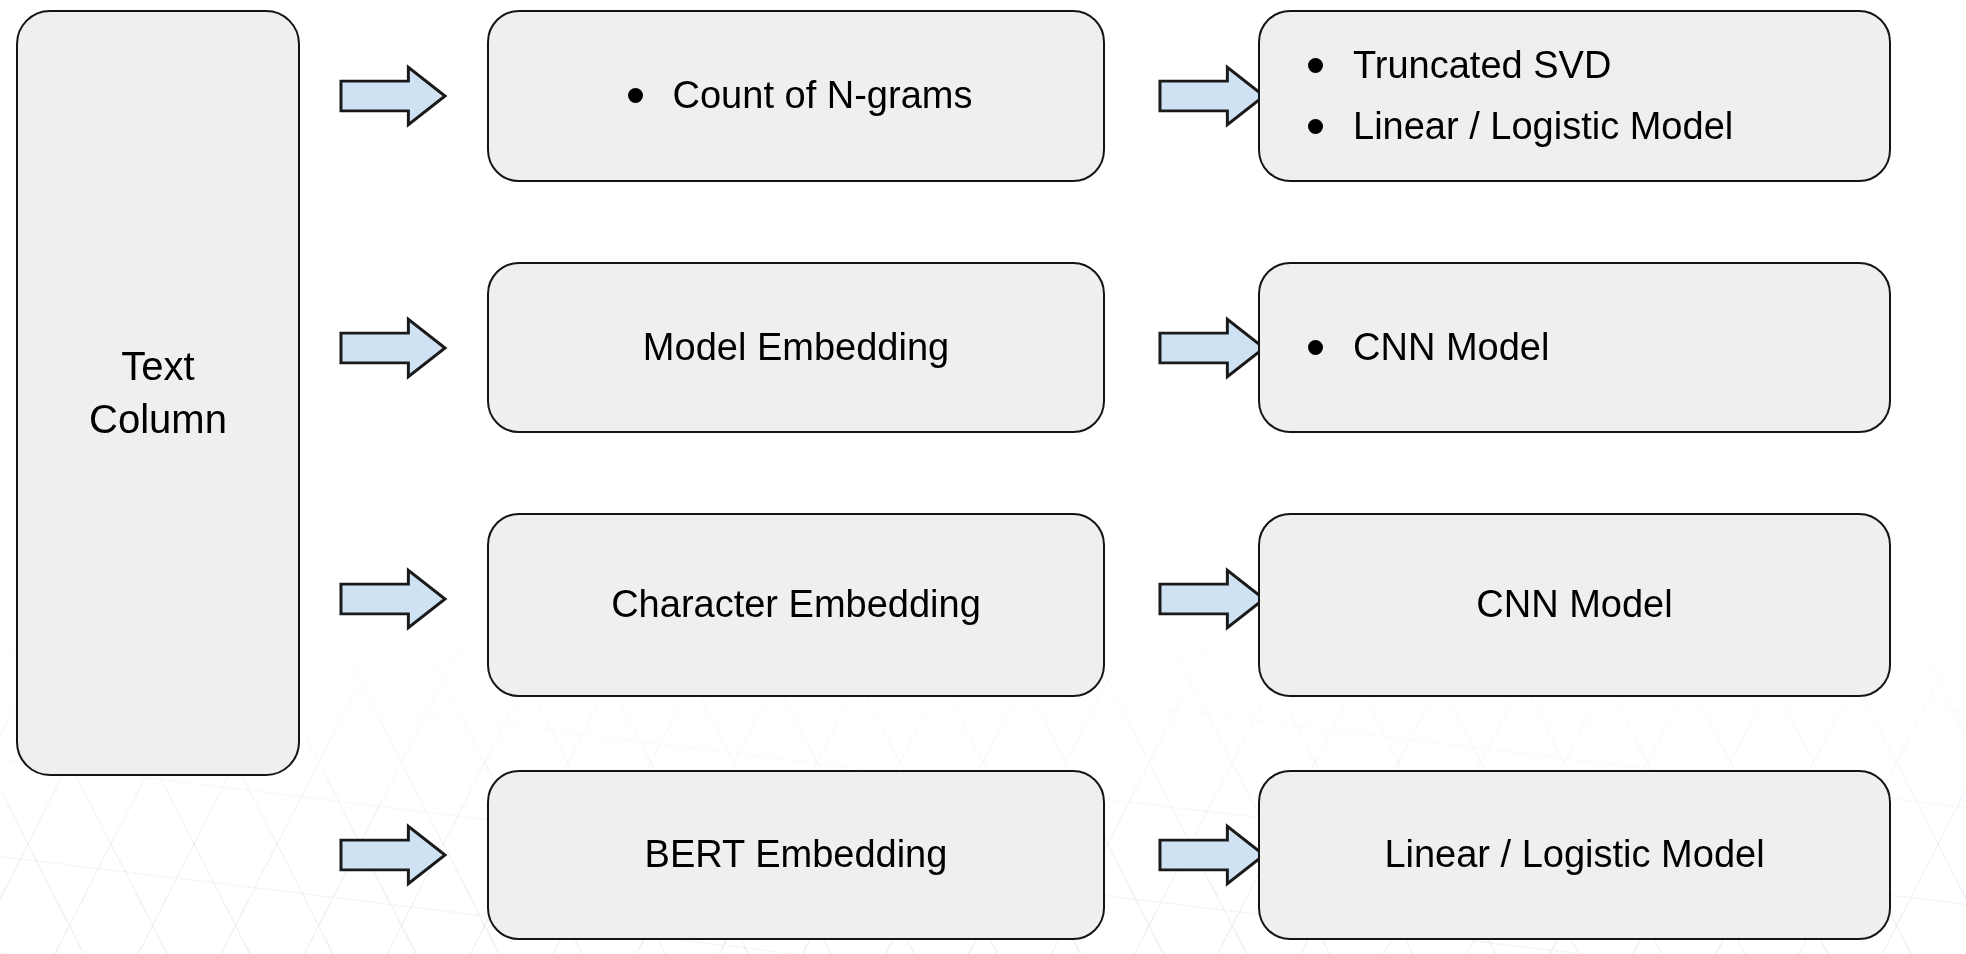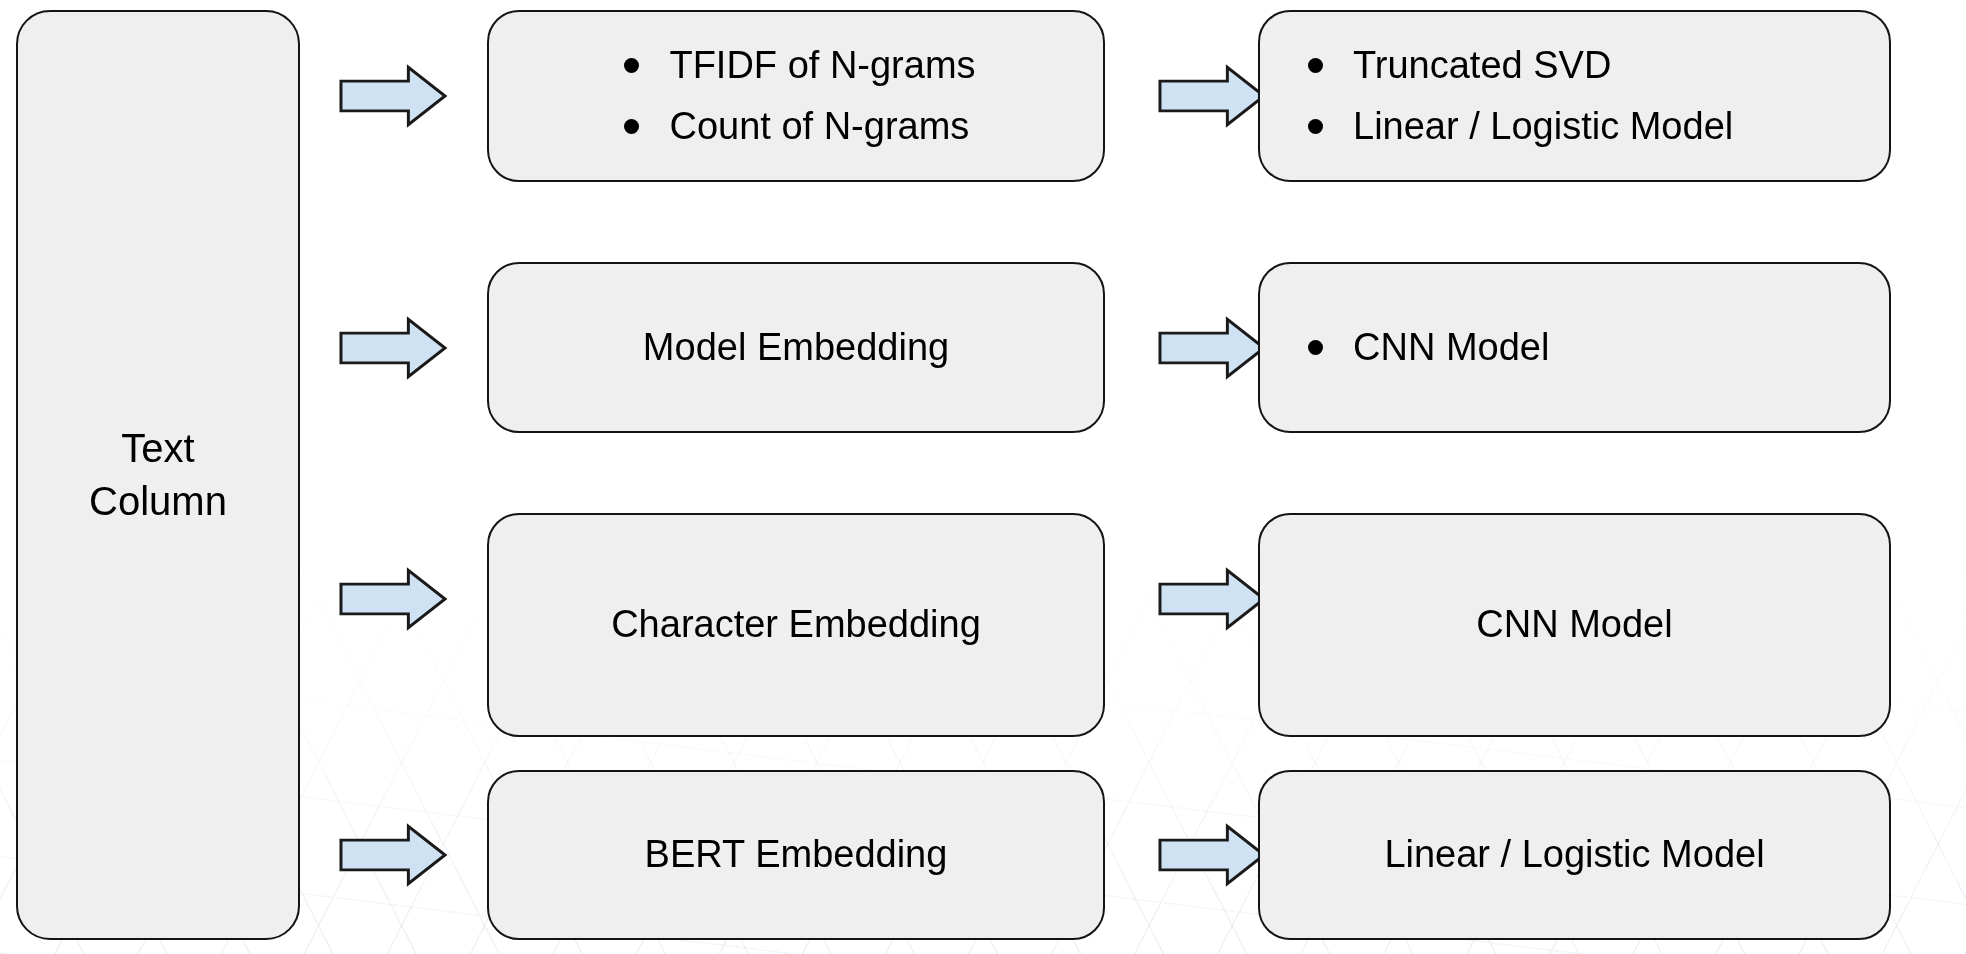--- a/index.html
+++ b/index.html
@@ -45,31 +45,31 @@
     align-items: center;
     justify-content: center;
     font-size: 38px;
     line-height: 1.3;
     text-align: center;
   }
   .source-box {
     left: 16px;
     top: 10px;
     width: 284px;
-    height: 930px;
+    height: 766px;
     border-radius: 34px;
     font-size: 40px;
     line-height: 1.32;
     white-space: pre-line;
   }
   .mid-box  { left: 487px;  width: 618px; }
   .end-box  { left: 1258px; width: 633px; }
   .row1 { top: 10px;  height: 172px; }
   .row2 { top: 262px; height: 171px; }
-  .row3 { top: 513px; height: 224px; }
+  .row3 { top: 513px; height: 184px; }
   .row4 { top: 770px; height: 170px; justify-content: center; }
 
   .bullet-list {
     display: flex;
     flex-direction: column;
     gap: 12px;
     align-items: flex-start;
   }
   .mid-box .bullet-list { margin-left: 8px; }
   .end-box .bullet-list { align-self: center; margin-right: auto; margin-left: 48px; }
@@ -130,24 +130,20 @@
   <div class="arrow acol1 arow4">
     <svg viewBox="0 0 110 64">
         <polygon points="2,17 70,17 70,3 107,32 70,61 70,47 2,47" fill="#cfe2f3" stroke="#1a1a1a" stroke-width="3"></polygon>
       </svg>
   </div>
 
   <div class="node mid-box row1 has-bullets">
     <div class="bullet-list">
       <div class="bullet-item">
         <span class="bullet-dot"></span>
-        <span>TFIDF of N-grams</span>
-      </div>
-      <div class="bullet-item">
-        <span class="bullet-dot"></span>
         <span>Count of N-grams</span>
       </div>
     </div>
   </div>
   <div class="node mid-box row2">
     <span>Model Embedding</span>
   </div>
   <div class="node mid-box row3">
     <span>Character Embedding</span>
   </div>

